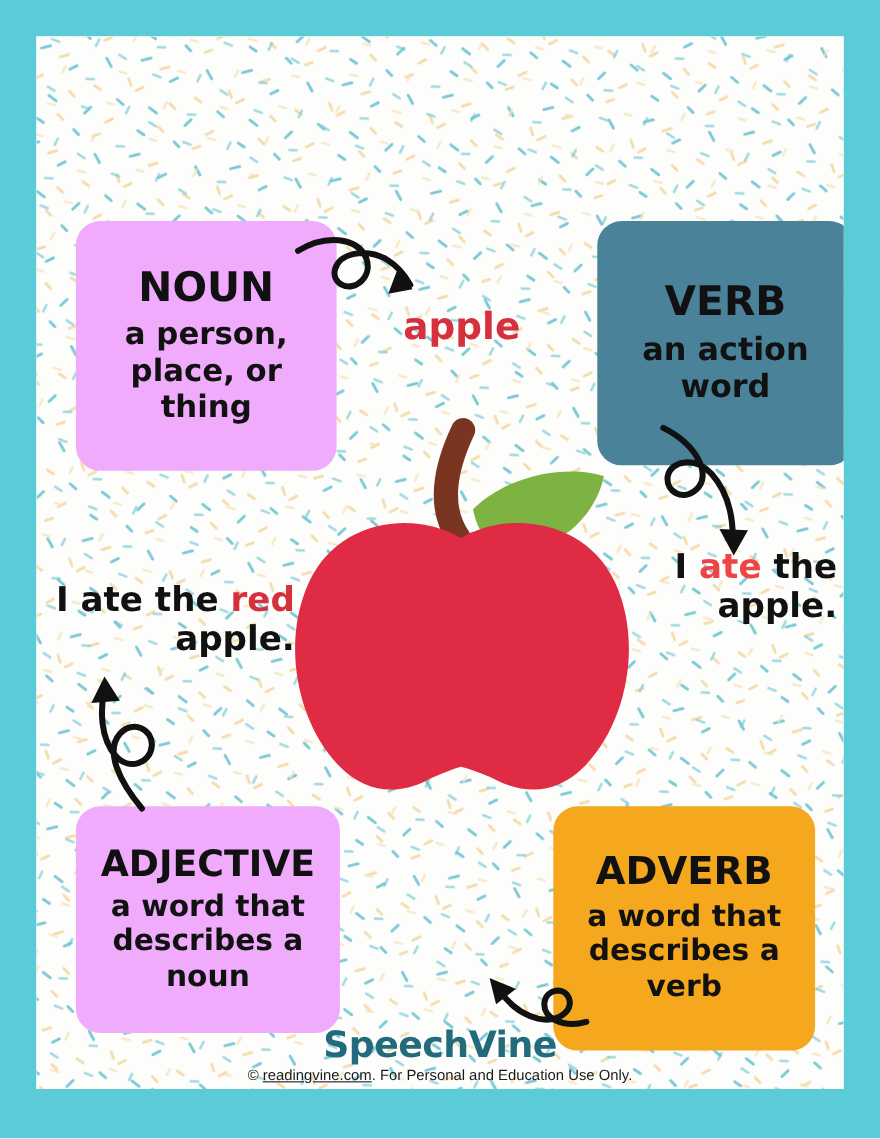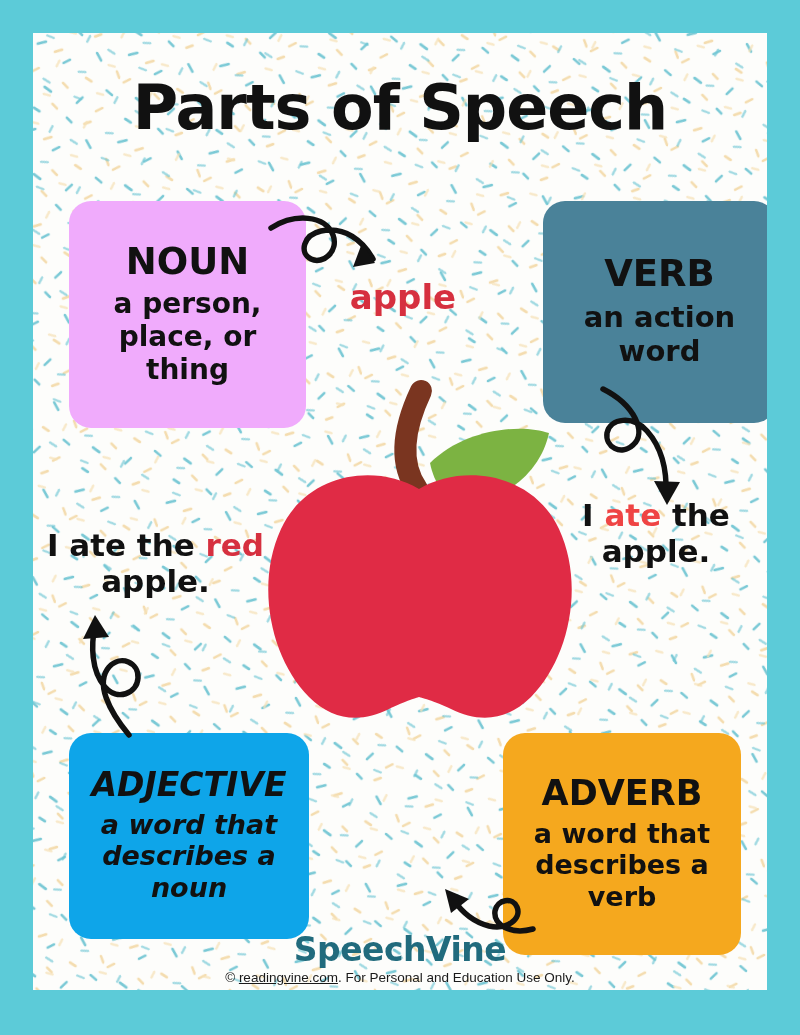--- a/index.html
+++ b/index.html
@@ -90,21 +90,21 @@
   #box-adjective .desc { font-size: 27px; }
   #box-adverb .desc    { font-size: 27px; }
   #box-verb .desc      { font-size: 29px; }
 
   
   .example {
     position: absolute;
     font-family: "DejaVu Sans", sans-serif;
     font-weight: bold;
     color: #111111;
-    text-align: center;
+    text-align: right;
     line-height: 1.15;
     z-index: 6;
   }
   .hl { color: #d6303f; }
 
   #ex-noun {
     left: 300px;
     top: 245px;
     width: 140px;
     font-size: 34px;
@@ -216,21 +216,20 @@
             <line x1="8" y1="40" x2="13" y2="36"></line>
             <line x1="56" y1="60" x2="61" y2="64"></line>
           </g>
         </pattern>
       </defs>
       <rect width="734" height="957" fill="#fdfdfb"></rect>
       <rect width="734" height="957" fill="url(#conf)"></rect>
       <rect width="734" height="957" fill="url(#conf2)"></rect>
     </svg>
 
-    <div id="title">Parts of Speech</div>
 
     <svg id="apple" viewBox="0 0 340 360" aria-hidden="true">
       <path d="M181 92 C215 58 272 52 300 62 C292 100 256 132 214 130 C196 129 185 112 181 92 Z" fill="#7cb342"></path>
       <path d="M168 118 C150 92 154 58 172 20" stroke="#7a3520" stroke-width="22" stroke-linecap="round" fill="none"></path>
       <path d="M170 118
                C126 92 58 102 32 158
                C6 214 22 288 60 326
                C84 350 112 352 140 338
                C156 330 170 326 170 326
                C170 326 186 330 202 338
@@ -242,21 +241,21 @@
     <div class="defbox" id="box-noun" style="background: #f0abfc;">
       <div class="term">NOUN</div>
       <div class="desc">a person, place, or thing</div>
     </div>
 
     <div class="defbox" id="box-verb" style="background: rgb(74, 130, 153); margin-left: 37px;">
       <div class="term">VERB</div>
       <div class="desc">an action word</div>
     </div>
 
-    <div class="defbox" id="box-adjective" style="background: #0ea5e9; font-style: italic;">
+    <div class="defbox" id="box-adjective" style="background: #f0abfc;">
       <div class="term">ADJECTIVE</div>
       <div class="desc">a word that describes a noun</div>
     </div>
 
     <div class="defbox" id="box-adverb" style="background: rgb(245, 168, 30);">
       <div class="term">ADVERB</div>
       <div class="desc">a word that describes a verb</div>
     </div>
 
     <div class="example" id="ex-noun" style="color: rgb(214, 48, 63);">

